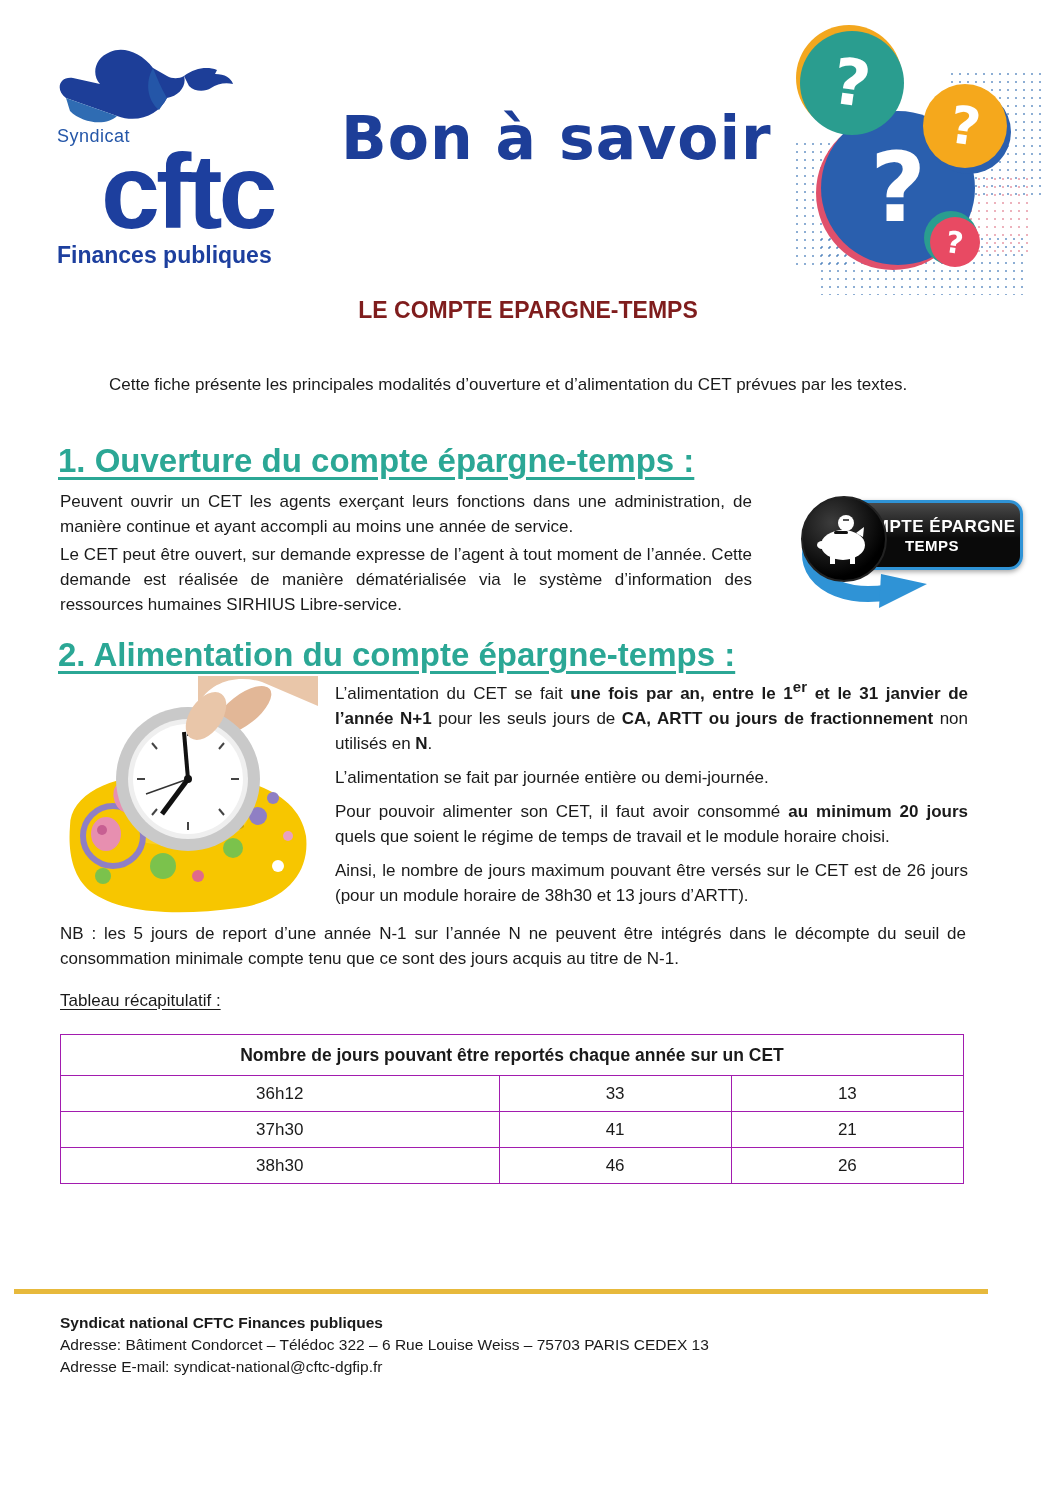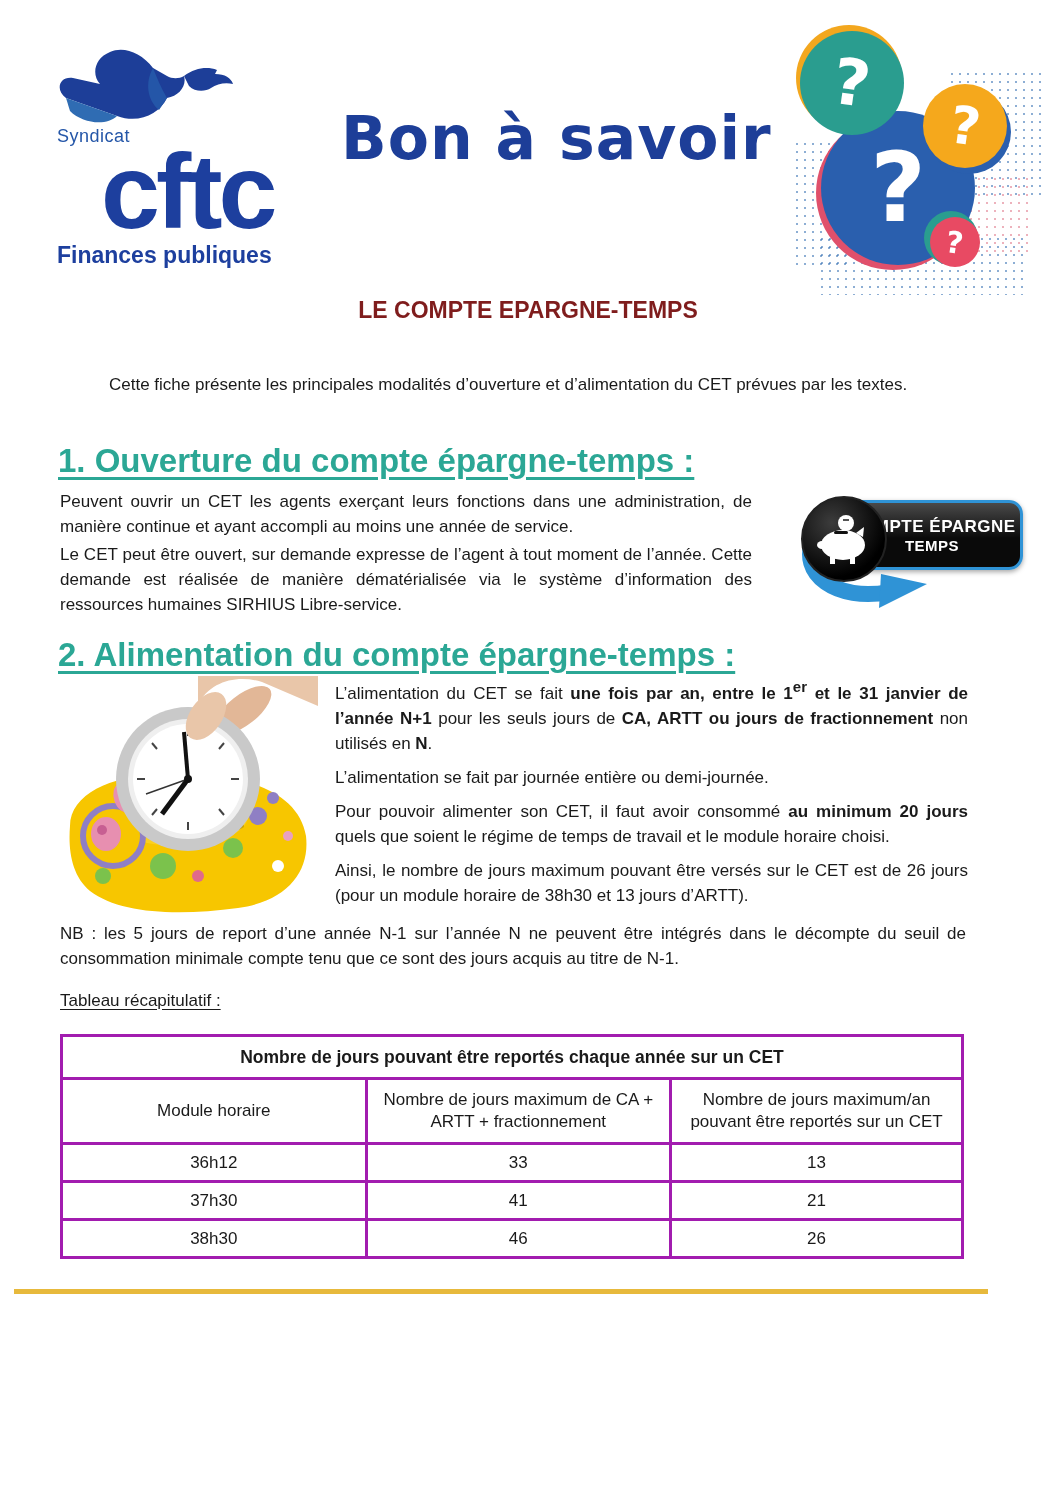--- a/index.html
+++ b/index.html
@@ -63,21 +63,21 @@
                background:radial-gradient(circle at 35% 30%,#3c3c3c,#000 70%);z-index:3;
                display:flex;align-items:center;justify-content:center;border:2px solid #222;}
   .badge .arrow{position:absolute;left:-6px;top:40px;z-index:1;}
 
   
   .photo{position:absolute;left:58px;top:676px;width:260px;height:238px;}
 
   
   .recap{position:absolute;left:60px;top:1034px;width:904px;border-collapse:collapse;
          font-size:17px;color:#1a1a1a;}
-  .recap th,.recap td{border:3px solid #a21caf;text-align:center;vertical-align:middle;padding:2px 6px;}
+  .recap th,.recap td{border:1px solid #a21caf;text-align:center;vertical-align:middle;padding:2px 6px;}
   .recap .t-title{height:36px;font-weight:700;font-size:17.5px;}
   .recap .t-head th{height:58px;font-weight:400;line-height:22px;}
   .recap tbody td{height:31px;}
   .recap .c1{width:33.8%;} .recap .c2{width:33.8%;} .recap .c3{width:32.4%;}
 
   
   .divider{position:absolute;left:14px;top:1289px;width:974px;height:5px;background:#e7b93c;}
   .footer{position:absolute;left:60px;top:1312px;font-size:15.5px;line-height:22px;}
   .footer .org{font-weight:700;}
 </style>
@@ -203,25 +203,20 @@
 
   <div class="nb body-text">NB : les 5 jours de report d’une année N-1 sur l’année N ne peuvent être intégrés dans le décompte du seuil de consommation minimale compte tenu que ce sont des jours acquis au titre de N-1.</div>
 
   <div class="table-label">Tableau récapitulatif :</div>
 
   <table class="recap">
     <thead>
       <tr>
         <th colspan="3" class="t-title">Nombre de jours pouvant être reportés chaque année sur un CET</th>
       </tr>
-      <tr class="t-head">
-        <th class="c1">Module horaire</th>
-        <th class="c2">Nombre de jours maximum de CA + ARTT + fractionnement</th>
-        <th class="c3">Nombre de jours maximum/an pouvant être reportés sur un CET</th>
-      </tr>
     </thead>
     <tbody>
       <tr>
         <td>36h12</td>
         <td>33</td>
         <td>13</td>
       </tr>
       <tr>
         <td>37h30</td>
         <td>41</td>
@@ -229,14 +224,19 @@
       </tr>
       <tr>
         <td>38h30</td>
         <td>46</td>
         <td>26</td>
       </tr>
     </tbody>
   </table>
 
   <div class="divider"></div>
+  <div class="footer">
+    <div class="org">Syndicat national CFTC Finances publiques</div>
+    <div>Adresse: Bâtiment Condorcet – Télédoc 322 – 6 Rue Louise Weiss – 75703 PARIS CEDEX 13</div>
+    <div>Adresse E-mail: syndicat-national@cftc-dgfip.fr</div>
+  </div>
 
 </div>
 
 </body></html>

